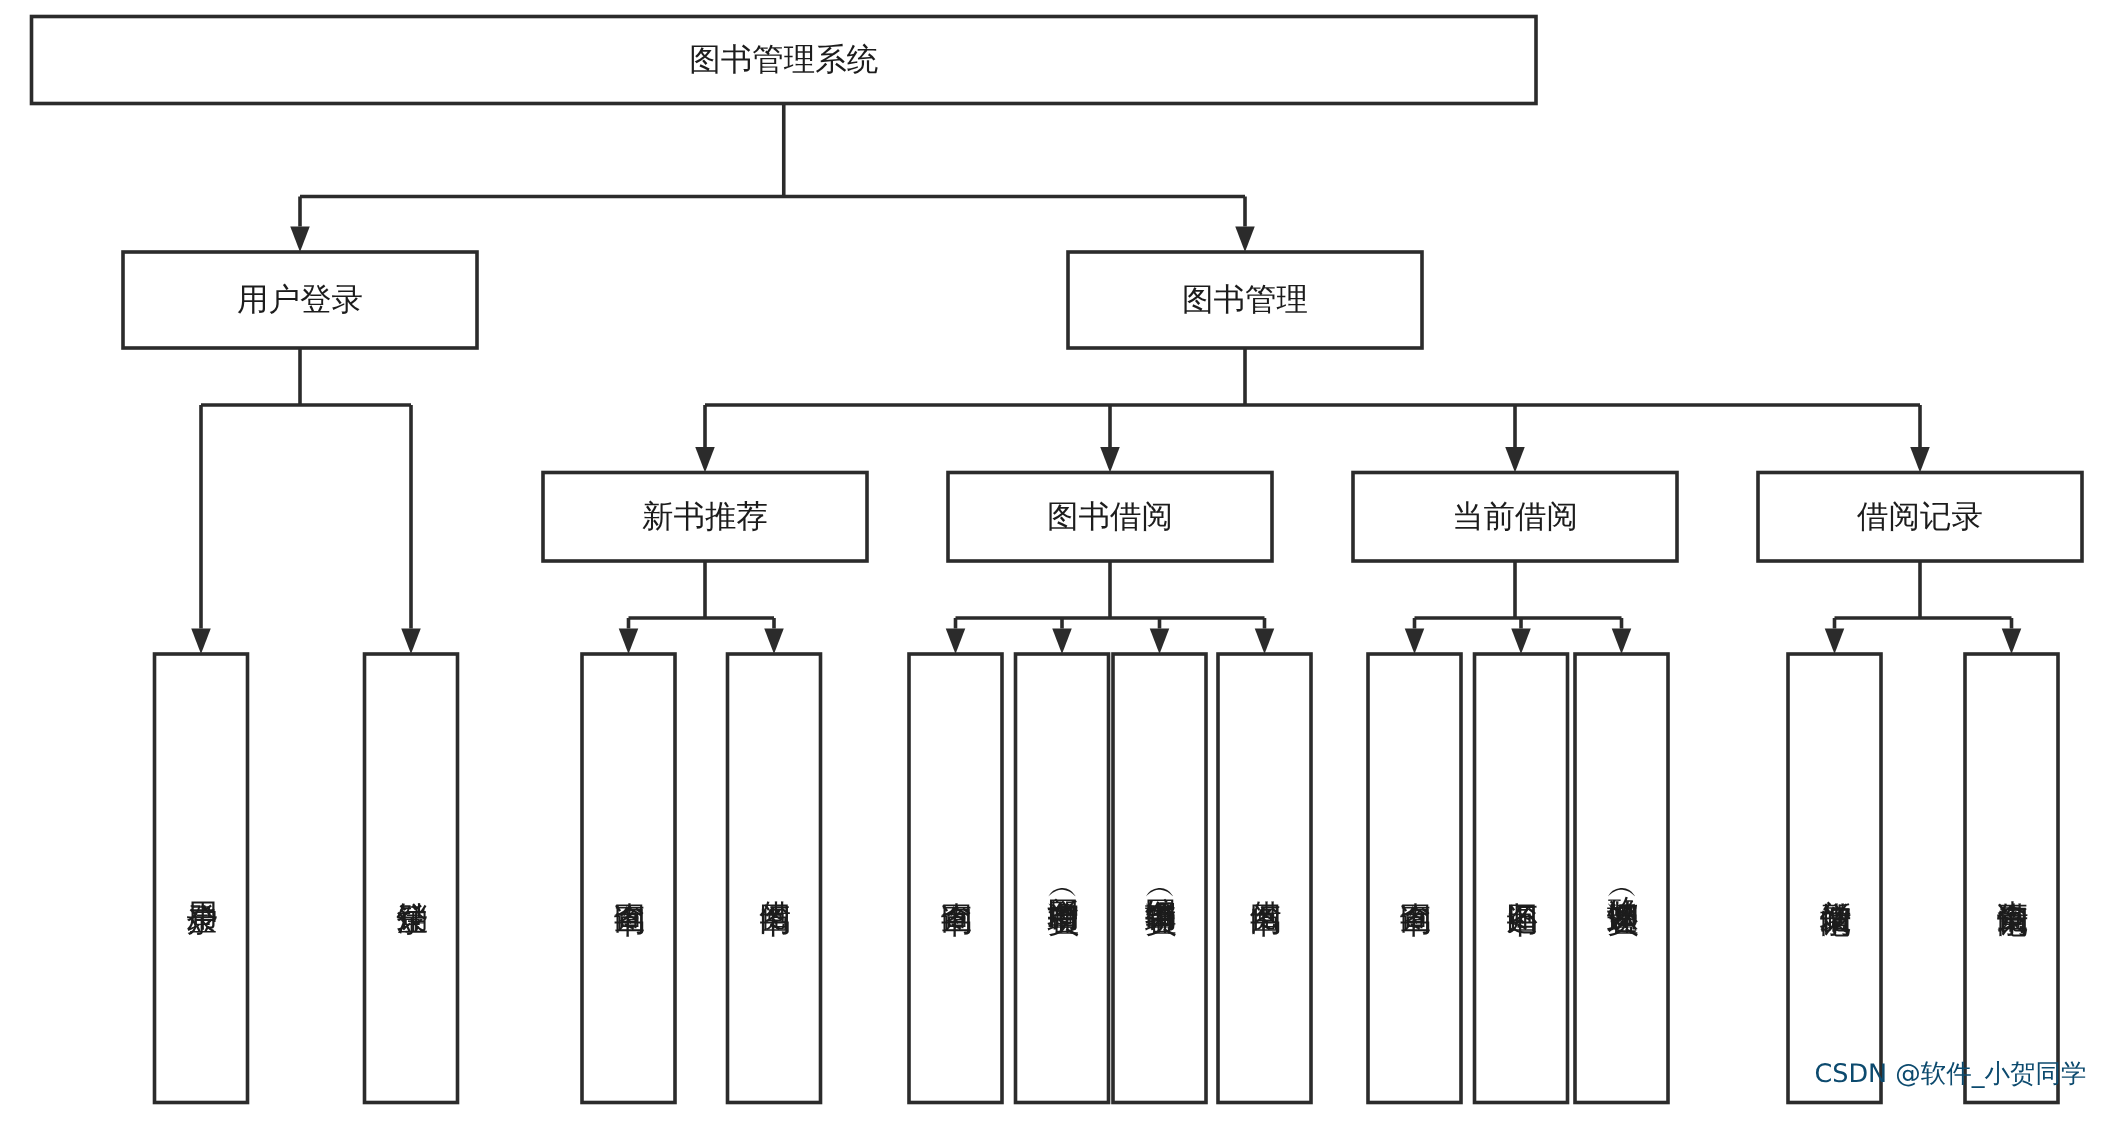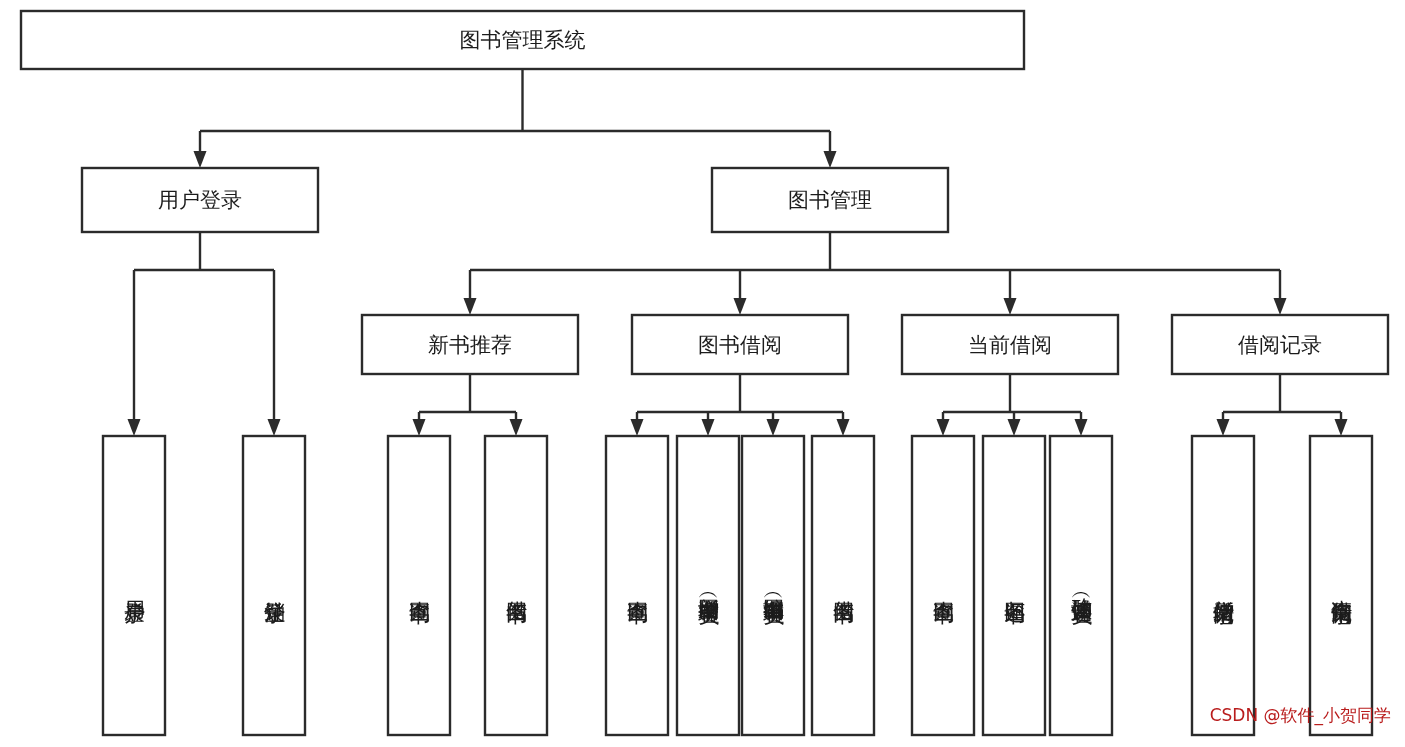--- a/index.html
+++ b/index.html
@@ -68,21 +68,21 @@
     letter-spacing: 1px;
     white-space: nowrap;
     text-align: center;
   }
   .watermark {
     position: absolute;
     right: 14px;
     bottom: 6px;
     font-family: "DejaVu Sans", "Liberation Sans", sans-serif;
     font-size: 17px;
-    color: #b91c1c;
+    color: #0c4a6e;
     white-space: nowrap;
     user-select: none;
   }
 </style>
 </head>
 <body>
 
 <div id="diagram-root">
 
   <svg id="tree-svg" viewBox="0 0 1405 747">

